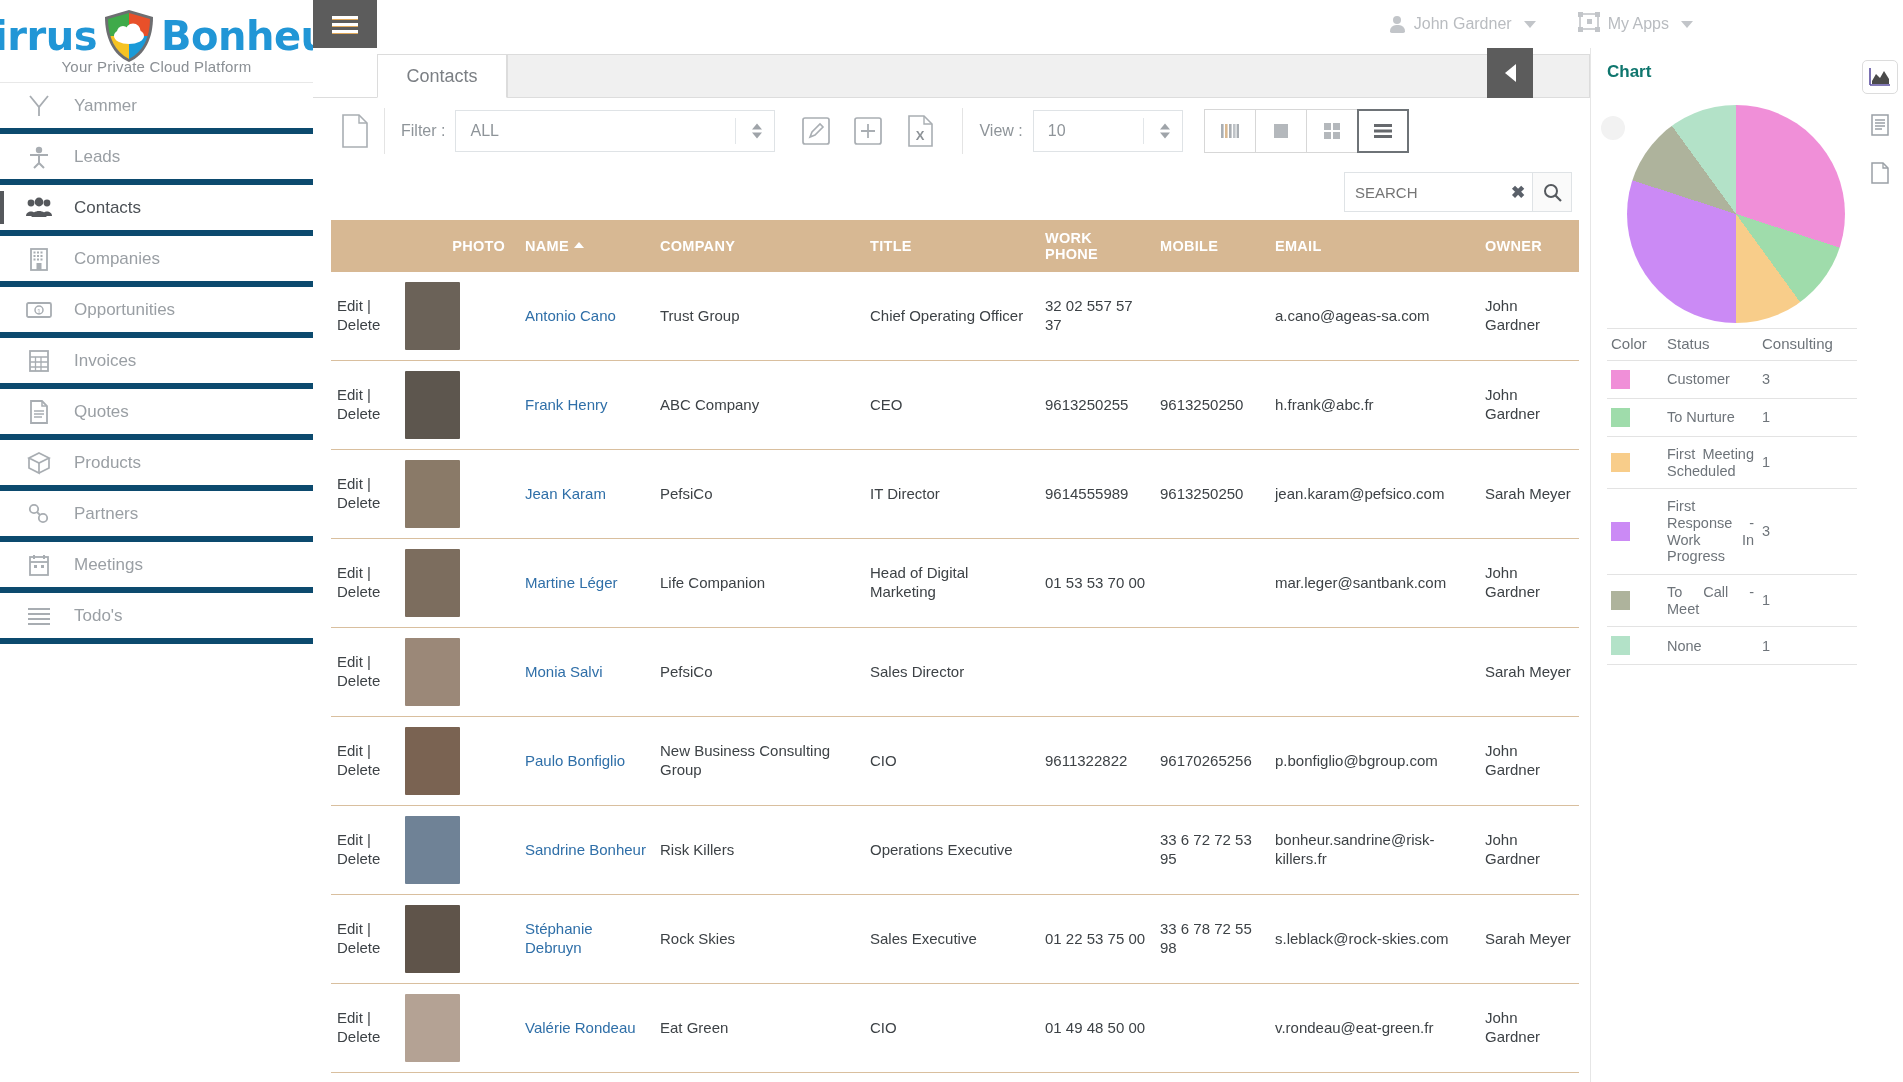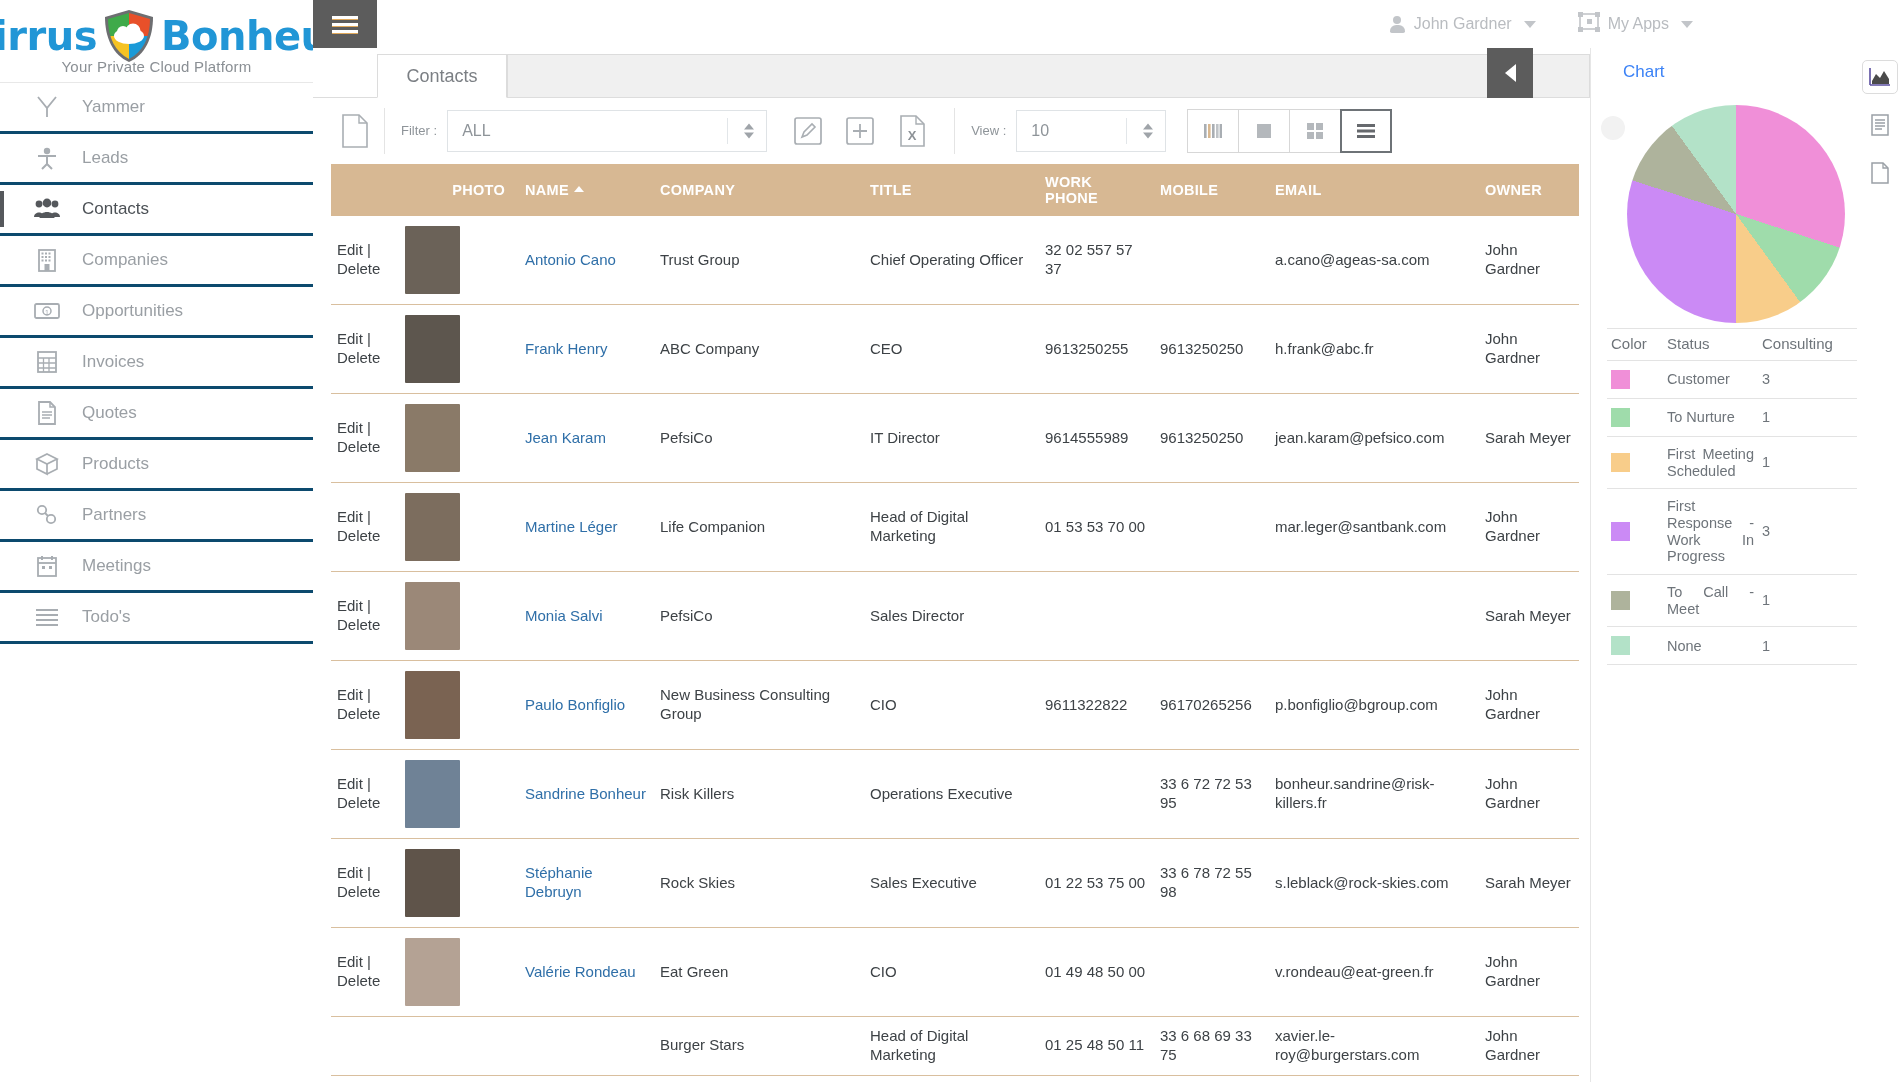--- a/index.html
+++ b/index.html
@@ -48,22 +48,22 @@
      margin-top: -6px; letter-spacing: .2px; }
   .logo-stack { display: flex; flex-direction: column; align-items: center; }
 
   
   .sidebar {
     position: absolute; left: 0; top: 82px; width: 313px; bottom: 0;
     background: #ffffff; border-top: 1px solid #e8e8e8;
   }
   .nav-item {
     height: 51px; display: flex; align-items: center;
-    border-bottom: 3px solid #0c4a6e; cursor: pointer; position: relative;
-    padding-left: 34px; gap: 22px;
+    border-bottom: 6px solid #0c4a6e; cursor: pointer; position: relative;
+    padding-left: 26px; gap: 22px;
   }
   .nav-item .nav-label { font-size: 17px; color: #9a9fa4; }
   .nav-item.active .nav-label { color: #4c5156; }
   .nav-item.active::before {
     content: ""; position: absolute; left: 0; top: 6px; bottom: 6px;
     width: 4px; background: #55585c;
   }
   .nav-ico { width: 26px; height: 26px; display: flex; align-items: center;
     justify-content: center; color: #a8adb2; }
   .nav-item.active .nav-ico { color: #55585c; }
@@ -102,21 +102,21 @@
 
   
   .main {
     position: absolute; left: 313px; top: 98px; right: 313px; bottom: 0;
     background: #ffffff; overflow: hidden;
   }
   .toolbar { height: 66px; display: flex; align-items: center; padding: 0 16px;
      gap: 0px; border-bottom: 1px solid #ffffff; }
   .tb-sep { width: 1px; height: 46px; background: #e4e4e4; margin: 0 16px; }
   .doc-icon { width: 27px; height: 34px; margin-left: 12px; }
-  .tb-label { font-size: 13px; color: #8e9499; margin-right: 10px; }
+  .tb-label { font-size: 16px; color: #8e9499; margin-right: 10px; }
   .select-box {
     height: 42px; border: 1px solid #dfe3e6; background: #fff;
     display: flex; align-items: center; position: relative;
     font-size: 16px; color: #8e9499; padding-left: 14px; cursor: pointer;
   }
   .select-box .divider { position: absolute; right: 38px; top: 7px; bottom: 7px;
      width: 1px; background: #e2e6e9; }
   .spinner { position: absolute; right: 12px; top: 50%; transform: translateY(-50%);
      display: flex; flex-direction: column; gap: 3px; }
   .spinner .up { width: 0; height: 0; border-left: 5px solid transparent;
@@ -178,22 +178,22 @@
   .avatar { width: 55px; height: 68px; background: #b8b8b8; display: block;
      border-radius: 1px; overflow: hidden; position: relative; }
   a.namelink { color: #2f6fa8; text-decoration: none; cursor: pointer; }
   .pad-left { padding-left: 12px; }
 
   
   .chartpanel {
     position: absolute; right: 0; top: 48px; width: 313px; bottom: 0;
     background: #ffffff; border-left: 1px solid #e6e6e6;
   }
-  .chart-head { font-size: 17px; font-weight: normal; color: #3b82f6;
-     padding: 14px 0 6px 32px; }
+  .chart-head { font-size: 17px; font-weight: bold; color: #0f766e;
+     padding: 14px 0 6px 16px; }
   .chart-area { position: relative; height: 235px; }
   .chart-dot { position: absolute; left: 10px; top: 28px; width: 24px; height: 24px;
      border-radius: 50%; background: #f2f2f2; }
   .pie { position: absolute; left: 36px; top: 17px; width: 218px; height: 218px;
      border-radius: 50%; }
   .legend { padding: 5px 16px; }
   table.legend-tbl { width: 100%; border-collapse: collapse; table-layout: fixed; }
   table.legend-tbl th { font-size: 15px; color: #6e747a; font-weight: normal;
      text-align: left; padding: 6px 4px 8px 4px; border-bottom: 1px solid #e3e3e3;
      border-top: 1px solid #e3e3e3; }
@@ -493,20 +493,32 @@
         <div class="vbtn sel">
           <svg width="22" height="18" viewBox="0 0 22 18">
               <rect x="2" y="2" width="18" height="3" fill="#66696d"></rect>
               <rect x="2" y="7.5" width="18" height="3" fill="#66696d"></rect>
               <rect x="2" y="13" width="18" height="3" fill="#66696d"></rect>
             </svg>
         </div>
       </div>
     </div>
 
+    <div class="searchrow">
+      <div class="searchbox">
+        <input type="text" placeholder="SEARCH" style="">
+        <div class="clear">✖</div>
+        <div class="go">
+          <svg width="19" height="19" viewBox="0 0 19 19">
+              <circle cx="8" cy="8" r="6" fill="none" stroke="#55595e" stroke-width="2"></circle>
+              <path d="M12.5 12.5 L18 18" stroke="#55595e" stroke-width="2.2"></path>
+            </svg>
+        </div>
+      </div>
+    </div>
 
     <div class="tablewrap">
       <table class="grid">
         <thead>
           <tr>
             <th style="width:68px"></th>
             <th class="c-photo">PHOTO</th>
             <th class="c-name">
               <span>NAME</span><span class="sortcaret"></span>
             </th>

